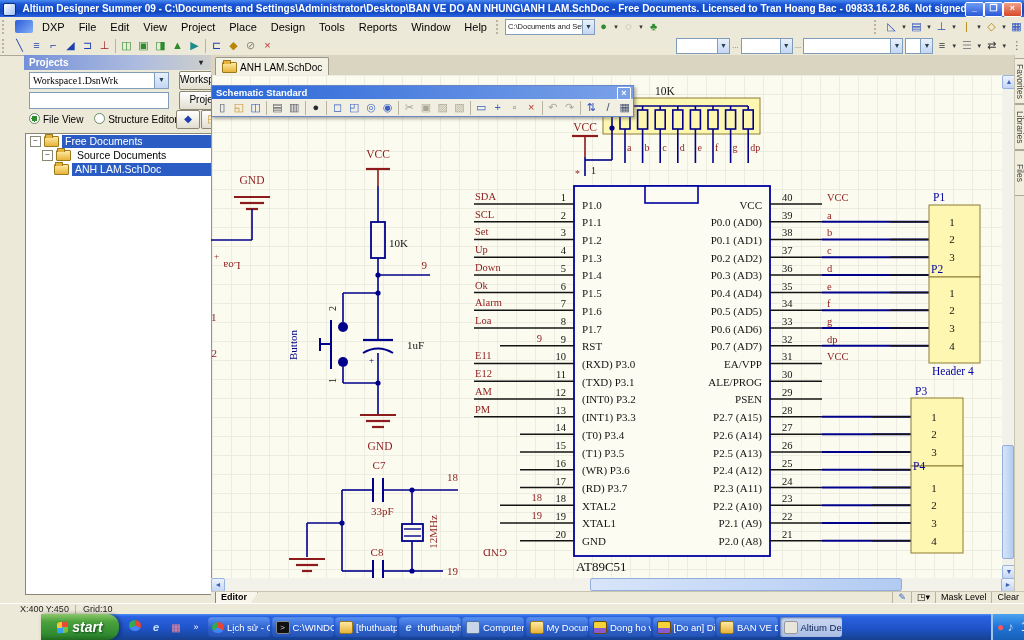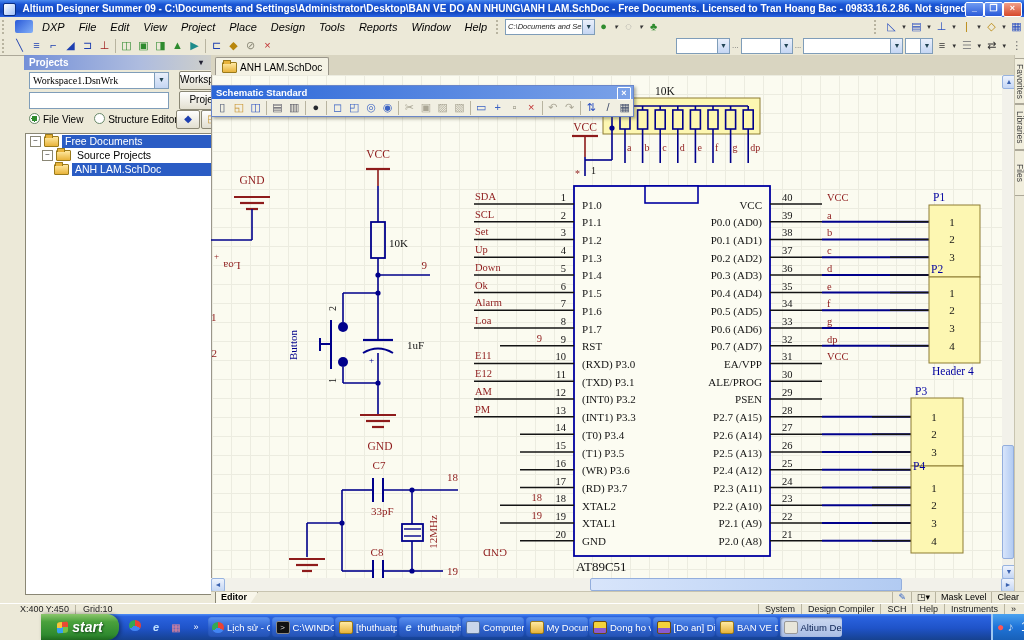--- a/index.html
+++ b/index.html
@@ -11,21 +11,21 @@
     background:linear-gradient(180deg,#4a8af0 0%,#1b56d6 25%,#1146bd 70%,#2a63e4 100%);
     color:#fff;font-weight:bold;font-size:10px;line-height:17px;white-space:nowrap;overflow:hidden;}
   #titlebar .appico{display:inline-block;width:11px;height:11px;margin:3px 4px 0 3px;vertical-align:top;
     background:linear-gradient(135deg,#fff,#9ec0f8);border:1px solid #0a2f86;border-radius:2px;}
   .winbtn{position:absolute;top:2px;width:17px;height:13px;border:1px solid #fff;border-radius:2px;
     color:#fff;font-size:9px;line-height:11px;text-align:center;font-weight:bold;
     background:linear-gradient(180deg,#6f9bf2,#2a5ad8);}
   #btn-close{background:linear-gradient(180deg,#f0a089,#d6492a);}
   
   #menubar{left:0;top:17px;width:1024px;height:19px;background:#ece9d8;border-bottom:1px solid #d8d4c0;
-    display:flex;align-items:center;font-style:italic;}
+    display:flex;align-items:center;}
   .menu-item{padding:2px 7px;font-size:11px;}
   #dxp-ico{width:18px;height:13px;margin:0 2px 0 4px;background:linear-gradient(135deg,#2a5ad8,#83b0f8);
     border-radius:2px;}
   .grip{width:5px;height:14px;margin:0 2px;border-left:2px dotted #b8b4a0;}
   .combo{background:#fff;border:1px solid #7f9db9;height:14px;display:inline-flex;align-items:center;
     font-size:7.5px;color:#222;padding-left:2px;position:relative;overflow:hidden;white-space:nowrap;}
   .combo .dd{position:absolute;right:0;top:0;width:11px;height:100%;background:linear-gradient(#eaf0fb,#c5d6f3);
     border-left:1px solid #7f9db9;font-size:7px;line-height:13px;text-align:center;color:#245;}
   #toolbar2{left:0;top:36px;width:1024px;height:19px;background:#ece9d8;border-bottom:1px solid #aca899;
     display:flex;align-items:center;}
@@ -251,21 +251,21 @@
     <div class="panel-btn" style="left:177px;top:55px;width:28px"><span style="color:#c8922b">◱</span><span class="ddarrow">▾</span></div>
     <div id="tree">
         <div class="trow" style="padding-left: 4px;">
           <span class="expander">−</span>
           <span class="folder"></span>
           <span class="tlabel sel">Free Documents</span>
         </div>
         <div class="trow" style="padding-left: 16px;">
           <span class="expander">−</span>
           <span class="folder"></span>
-          <span class="tlabel">Source Projects</span>
+          <span class="tlabel">Source Documents</span>
         </div>
         <div class="trow" style="padding-left: 28px;">
           <span class="folder"></span>
           <span class="tlabel sel">ANH LAM.SchDoc</span>
           <span class="docico"></span>
         </div>
       </div>
   </div>
 
   <div id="tabstrip" class="abs">
@@ -666,21 +666,20 @@
     <span class="edbtn">Clear</span>
     <span class="edbtn">Mask Level</span>
     <span class="edbtn">◳▾</span>
     <span class="edbtn" style="color:#2a5cc4">✎</span>
   </div>
 
   <div id="statusbar" class="abs">
     <span style="padding-left:20px">X:400 Y:450</span>
     <span class="st-sep"></span>
     <span>Grid:10</span>
-    <span id="st-right"><span>System</span><span>Design Compiler</span><span>SCH</span><span>Help</span><span>Instruments</span><span>»</span></span>
   </div>
 
   <div id="taskbar" class="abs">
     <div id="startbtn">
       <span class="flag"></span><span>start</span>
     </div>
     <span class="ql" style="left:86px"><span class="tb-ic ic-chrome" style="display:inline-block"></span></span>
     <span class="ql" style="left:106px"><span class="ic-ie">e</span></span>
     <span class="ql" style="left:126px"><span style="color:#e89;font-size:10px">▦</span></span>
     <span class="ql" style="left:146px;font-size:9px">»</span>

